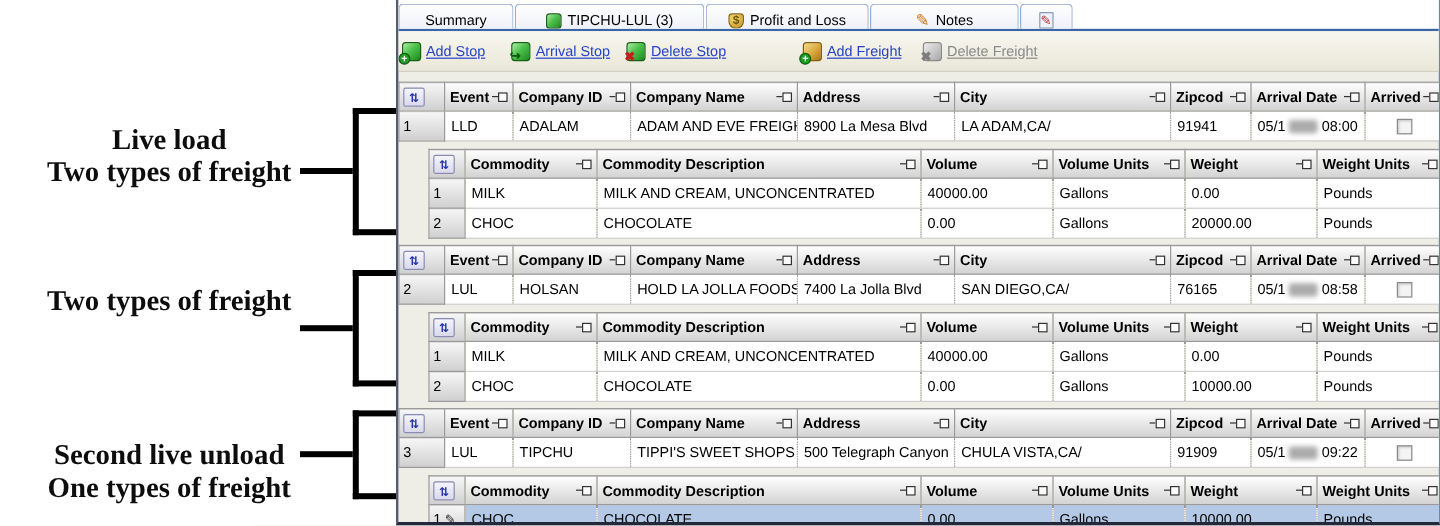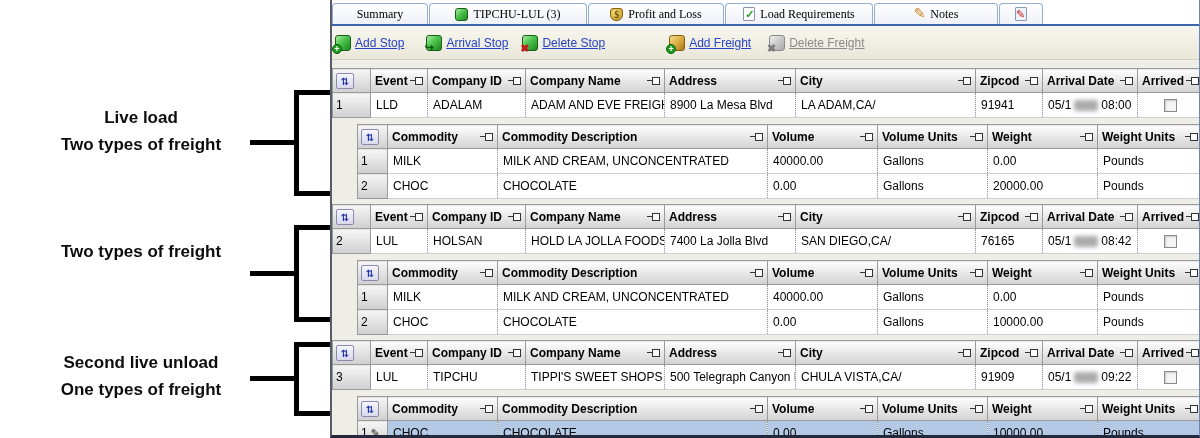--- a/index.html
+++ b/index.html
@@ -4,43 +4,43 @@
 <style>
   * { box-sizing: border-box; }
   html,body { margin:0; padding:0; }
   body {
     width:1200px; height:438px; position:relative; overflow:hidden;
     background:#ffffff; font-family:"Liberation Sans", sans-serif; color:#000;
   }
 
   
   .anno { position:absolute; left:5px; width:272px; text-align:center;
-          font-weight:bold; font-size:17px; line-height:27px; color:#0d0d0d; }
-  #anno1 { top:104px; } #anno2 { top:238px; } #anno3 { top:349px; }
+          font-weight:bold; font-size:24px; line-height:27px; color:#0d0d0d;font-family:Liberation Serif, serif; }
+  #anno1 { top:104px; } #anno2 { top:238px; } #anno3 { top:367px; }
 
   .bracket { position:absolute; left:294px; width:36px;
              border:5px solid #000; border-right:none; }
   .bracket::before { content:""; position:absolute; left:-49px; top:50%;
              margin-top:-3px; width:44px; height:5px; background:#000; }
   #br1 { top:90px;  height:106px; }
   #br2 { top:225px; height:97px;  }
   #br3 { top:342px; height:74px;  }
 
   
   .app { position:absolute; left:330px; top:0; width:870px; height:438px;
          border-left:2px solid #565b6e; border-bottom:3px solid #23283a;
          border-right:1px solid #6e84b4; background:#efeee6; overflow:hidden; }
 
   
   .tabstrip { height:26px; background:#fff; display:flex; align-items:flex-end;
               border-bottom:2px solid #3a66a8; overflow:hidden; }
-  .tab { height:21px; margin:0 1px 0 0; display:flex; align-items:center;
+  .tab { height:21px; margin:0 1px 0 0; display:flex; align-items:flex-end;
          justify-content:center; gap:5px; font-size:12px; white-space:nowrap;
          border:1px solid #94aed2; border-bottom:none; border-radius:4px 4px 0 0;
-         background:linear-gradient(#ffffff,#eef1f7); cursor:default; overflow:hidden;font-family:Liberation Serif, serif; }
+         background:linear-gradient(#ffffff,#eef1f7); cursor:default; overflow:hidden; }
   .tab.active { height:24px; font-weight:bold; background:#fbf5da;
                 border-color:#7d99c4; }
 
   
   .cube { width:14px; height:14px; flex:none; border-radius:3px; position:relative;
           background:linear-gradient(135deg,#aaeea2 0%,#4cc24c 45%,#1f8a1f 100%);
           border:1px solid #156015; }
   .cube.small { width:13px; height:13px; }
   .goldbox { background:linear-gradient(135deg,#f4dc90 0%,#d8a83c 55%,#a87818 100%);
              border:1px solid #8a5c10; }
@@ -145,24 +145,20 @@
       <span>Summary</span>
     </div>
     <div class="tab" style="width:158px">
       <span class="cube small"></span>
       <span>TIPCHU-LUL (3)</span>
     </div>
     <div class="tab" style="width:136px">
       <span class="moneybag">$</span>
       <span>Profit and Loss</span>
     </div>
-    <div class="tab" style="width:148px">
-      <span class="clip"></span>
-      <span>Load Requirements</span>
-    </div>
     <div class="tab" style="width:124px">
       <span class="pencil">✎</span>
       <span>Notes</span>
     </div>
     <div class="tab" style="width:44px">
       <span class="docedit"></span>
     </div>
   </div>
 
   <div class="toolbar">
@@ -417,21 +413,21 @@
             </th>
       </tr>
       <tr>
         <td class="rh">2</td>
         <td>LUL</td>
         <td>HOLSAN</td>
         <td>HOLD LA JOLLA FOODS I..</td>
         <td>7400 La Jolla Blvd</td>
         <td>SAN DIEGO,CA/</td>
         <td>76165</td>
-        <td><span>05/1</span><span class="redact"></span><span>08:42</span></td>
+        <td><span>05/1</span><span class="redact"></span><span>08:58</span></td>
         <td class="ctr"><span class="cbx"></span></td>
       </tr>
     </tbody>
       </table>
     <table class="cgrid">
       <colgroup>
           <col style="width:30px">
           <col style="width:110px">
           <col style="width:270px">
           <col style="width:110px">

